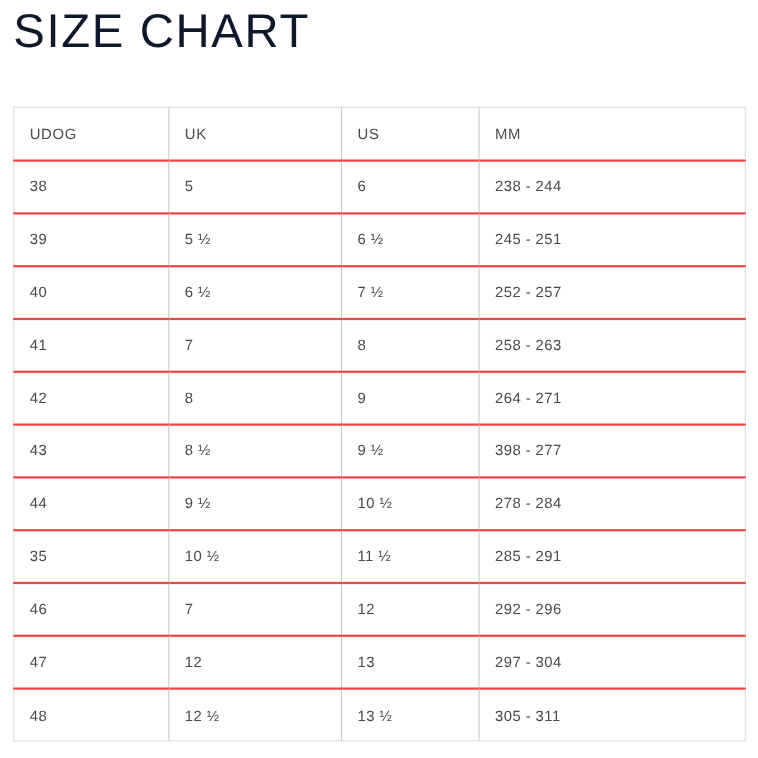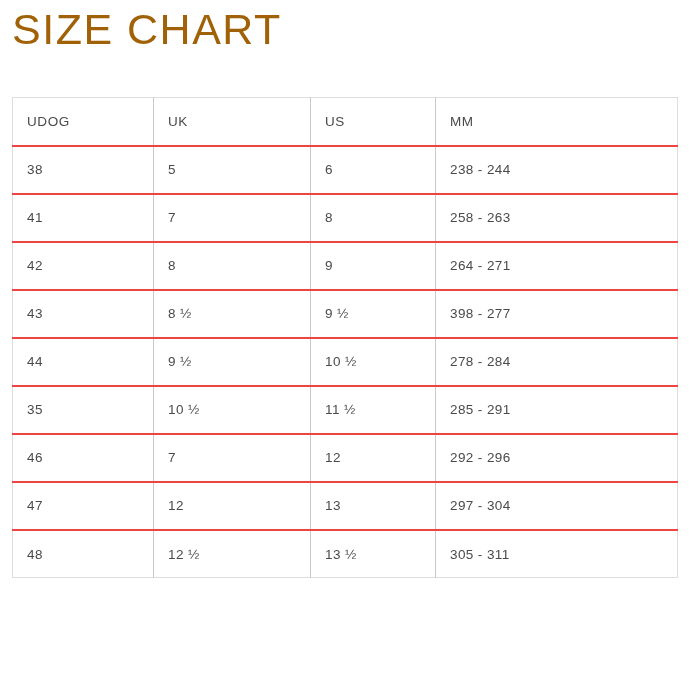--- a/index.html
+++ b/index.html
@@ -10,21 +10,21 @@
     font-family: "Liberation Sans", "DejaVu Sans", sans-serif;
     overflow: hidden;
   }
   .page {
     padding: 4px 12px 0 12px;
   }
   h1.page-title {
     font-size: 43px;
     font-weight: 400;
     letter-spacing: 1.5px;
-    color: #a16207;
+    color: #0f172a;
     line-height: 1.1;
     margin-top: 2px;
   }
   table.size-table {
     border-collapse: collapse;
     table-layout: fixed;
     width: 665px;
     margin-top: 44px;
     border: 1px solid #dedede;
   }
@@ -79,20 +79,32 @@
     </thead>
     <tbody id="size-table-body">
 
     <tr>
           <td>38</td>
           <td>5</td>
           <td>6</td>
           <td>238 - 244</td>
         </tr>
         <tr>
+          <td>39</td>
+          <td>5 ½</td>
+          <td>6 ½</td>
+          <td>245 - 251</td>
+        </tr>
+        <tr>
+          <td>40</td>
+          <td>6 ½</td>
+          <td>7 ½</td>
+          <td>252 - 257</td>
+        </tr>
+        <tr>
           <td>41</td>
           <td>7</td>
           <td>8</td>
           <td>258 - 263</td>
         </tr>
         <tr>
           <td>42</td>
           <td>8</td>
           <td>9</td>
           <td>264 - 271</td>

